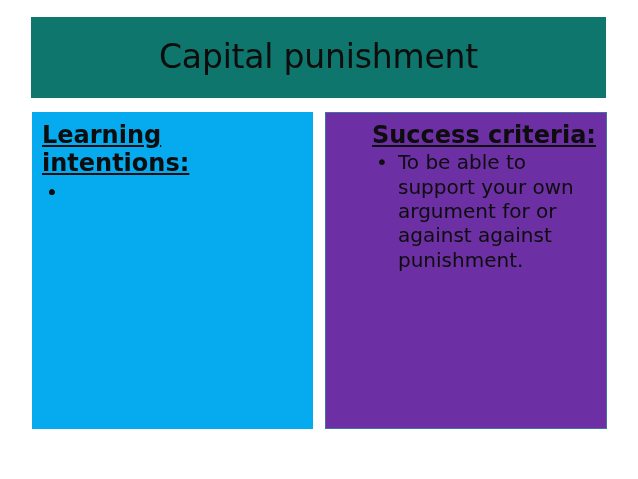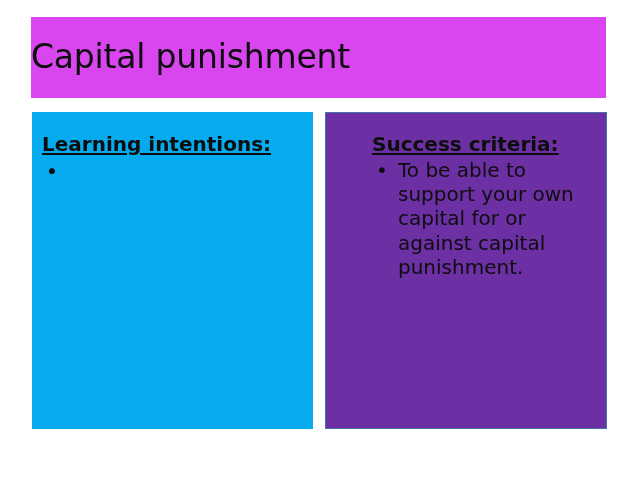--- a/index.html
+++ b/index.html
@@ -22,23 +22,24 @@
     background: #ffffff;
   }
 
   
   .title-banner {
     position: absolute;
     left: 31px;
     top: 17px;
     width: 575px;
     height: 81px;
-    background: #d946ef;
+    background: #0f766e;
     display: flex;
     align-items: center;
+    justify-content: center;
     box-sizing: border-box;
   }
   .title-text {
     color: #0d0d0d;
     font-size: 33px;
     line-height: 1.05;
     font-weight: 400;
     letter-spacing: -0.2px;
     text-align: center;
     white-space: nowrap;
@@ -62,26 +63,26 @@
   .box-right {
     left: 325px;
     width: 282px;
     background: #6C2FA4;
     border: 1px solid #4472A4;
     padding-left: 44px;
   }
 
   .box-heading {
     color: #0d0d0d;
-    font-size: 20px;
+    font-size: 24px;
     line-height: 1.18;
     font-weight: bold;
     text-decoration: underline;
     text-underline-offset: 2px;
-    margin: 12px 0 1px 2px;
+    margin: 0 0 1px 2px;
     display: inline-block;
   }
 
   ul.bullets {
     list-style: none;
     margin: 0;
     padding: 0;
   }
   ul.bullets > li {
     position: relative;
@@ -119,18 +120,18 @@
         <span class="bullet-dot">•</span>
       </li>
     </ul>
   </div>
 
   <div class="box box-right">
     <div class="box-heading">Success criteria:</div>
     <ul class="bullets">
       <li>
         <span class="bullet-dot">•</span>
-        <span>To be able to support your own capital for or against capital punishment.</span>
+        <span>To be able to support your own argument for or against against punishment.</span>
       </li>
     </ul>
   </div>
 
 </div>
 
 </body></html>

